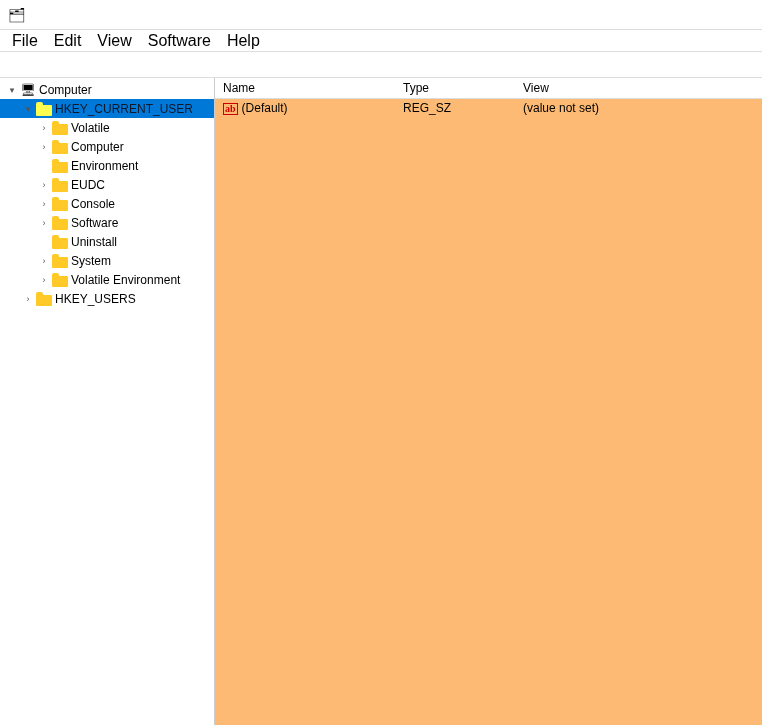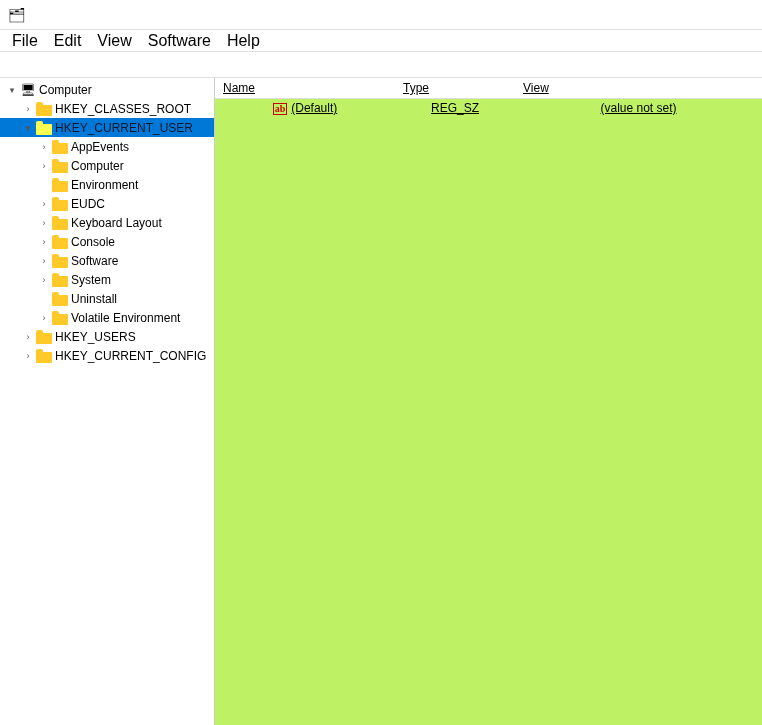--- a/index.html
+++ b/index.html
@@ -38,21 +38,21 @@
     
     #main { display: flex; height: calc(725px - 30px - 22px - 26px); }
 
     
     #tree-panel {
       width: 215px; min-width: 215px; overflow-y: auto; overflow-x: auto;
       border-right: 1px solid #ccc; background: #fff;
     }
 
     
-    #right-panel { flex: 1; overflow-y: auto; background: #bef264; text-decoration: underline; }
+    #right-panel { flex: 1; overflow-y: auto; background: #fdba74; }
 
     
     .tree-root { padding: 2px 0; }
     .tree-row {
       display: flex; align-items: center; height: 19px; padding-left: 4px;
       cursor: pointer; white-space: nowrap;
     }
     .tree-row.selected { background: #0078d7; color: #0f172a; }
     .tree-row.selected .folder-icon { filter: brightness(2); }
 
@@ -101,21 +101,21 @@
 
     
     #right-panel table {
       width: 100%; border-collapse: collapse; font-size: 12px;
     }
     #right-panel thead th {
       text-align: left; padding: 3px 8px; border-bottom: 1px solid #ddd;
       font-weight: normal; background: #fff; position: sticky; top: 0;
     }
     #right-panel tbody td {
-      padding: 2px 8px; border-bottom: none; vertical-align: middle; text-align: center;
+      padding: 2px 8px; border-bottom: none; vertical-align: middle;
     }
 
     .col-name { width: 180px; }
     .col-type { width: 120px; margin-left: 37px; }
     .col-data { width: auto; }
 
     
     .ab-icon {
       display: inline-block; font-size: 10px; font-weight: bold;
       color: #c00; margin-right: 4px; font-family: serif;
@@ -151,89 +151,74 @@
 
 <div id="main">
 
   <div id="tree-panel">
     <div class="tree-root">
     <div class="tree-row indent-0">
           <span class="expander open"></span>
           <span class="computer-icon">🖥</span>
           <span class="node-label">Computer</span>
         </div>
-        <div class="tree-row indent-1">
-          <span class="expander closed"></span>
-          <span class="folder-icon"></span>
-          <span class="node-label">HKEY_CLASSES_ROOT</span>
-        </div>
         <div class="tree-row indent-1 selected">
           <span class="expander open"></span>
           <span class="folder-icon"></span>
           <span class="node-label">HKEY_CURRENT_USER</span>
         </div>
         <div class="tree-row indent-2">
           <span class="expander closed"></span>
           <span class="folder-icon"></span>
-          <span class="node-label">AppEvents</span>
+          <span class="node-label">Volatile</span>
         </div>
         <div class="tree-row indent-2">
           <span class="expander closed"></span>
           <span class="folder-icon"></span>
           <span class="node-label">Computer</span>
         </div>
         <div class="tree-row indent-2">
           <span class="expander none"></span>
           <span class="folder-icon"></span>
           <span class="node-label">Environment</span>
         </div>
         <div class="tree-row indent-2">
           <span class="expander closed"></span>
           <span class="folder-icon"></span>
           <span class="node-label">EUDC</span>
         </div>
         <div class="tree-row indent-2">
           <span class="expander closed"></span>
           <span class="folder-icon"></span>
-          <span class="node-label">Keyboard Layout</span>
-        </div>
-        <div class="tree-row indent-2">
-          <span class="expander closed"></span>
-          <span class="folder-icon"></span>
           <span class="node-label">Console</span>
         </div>
         <div class="tree-row indent-2">
           <span class="expander closed"></span>
           <span class="folder-icon"></span>
           <span class="node-label">Software</span>
         </div>
         <div class="tree-row indent-2">
+          <span class="expander none"></span>
+          <span class="folder-icon"></span>
+          <span class="node-label">Uninstall</span>
+        </div>
+        <div class="tree-row indent-2">
           <span class="expander closed"></span>
           <span class="folder-icon"></span>
           <span class="node-label">System</span>
         </div>
         <div class="tree-row indent-2">
-          <span class="expander none"></span>
-          <span class="folder-icon"></span>
-          <span class="node-label">Uninstall</span>
-        </div>
-        <div class="tree-row indent-2">
           <span class="expander closed"></span>
           <span class="folder-icon"></span>
           <span class="node-label">Volatile Environment</span>
         </div>
         <div class="tree-row indent-1">
           <span class="expander closed"></span>
           <span class="folder-icon"></span>
           <span class="node-label">HKEY_USERS</span>
-        </div>
-        <div class="tree-row indent-1">
-          <span class="expander closed"></span>
-          <span class="folder-icon"></span>
-          <span class="node-label">HKEY_CURRENT_CONFIG</span>
         </div>
       </div>
   </div>
 
   <div id="right-panel">
     <table>
       <thead>
         <tr>
           <th class="col-name">Name</th>
           <th class="col-type">Type</th>

